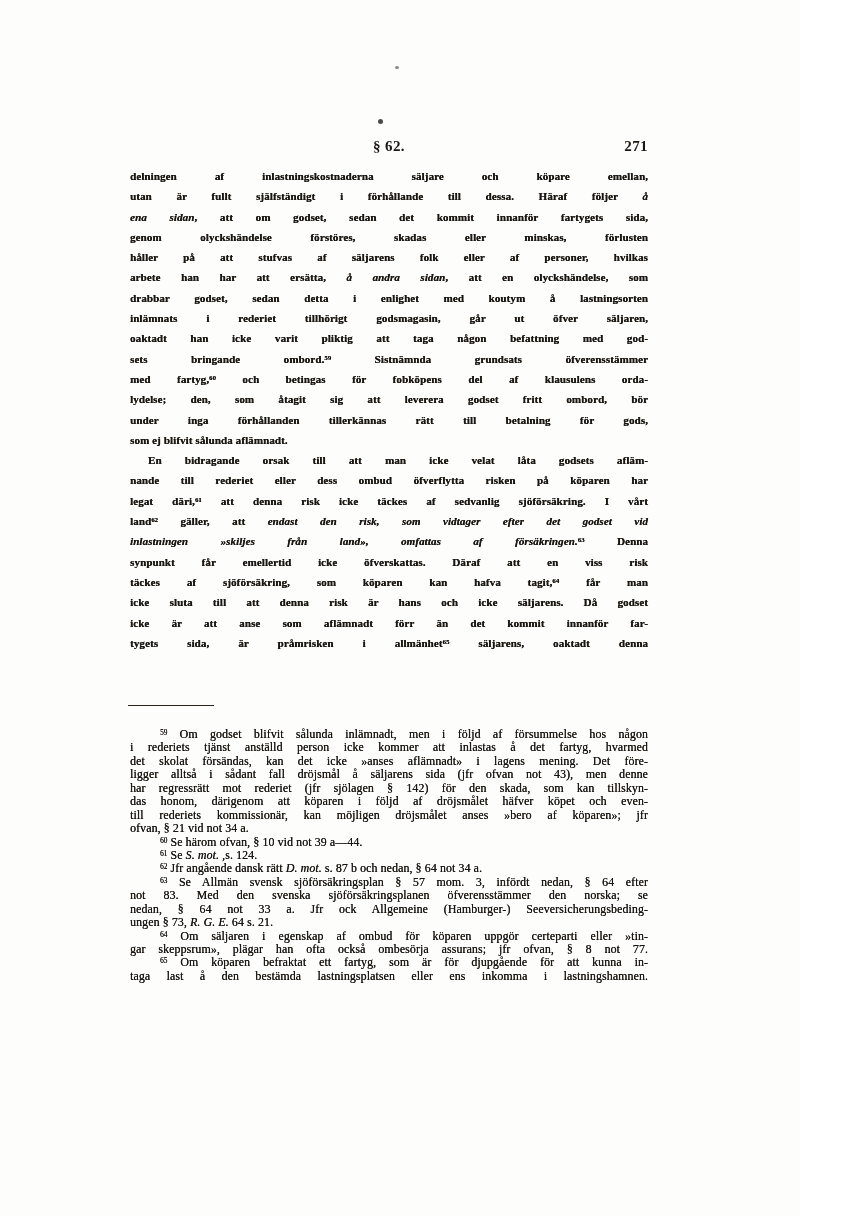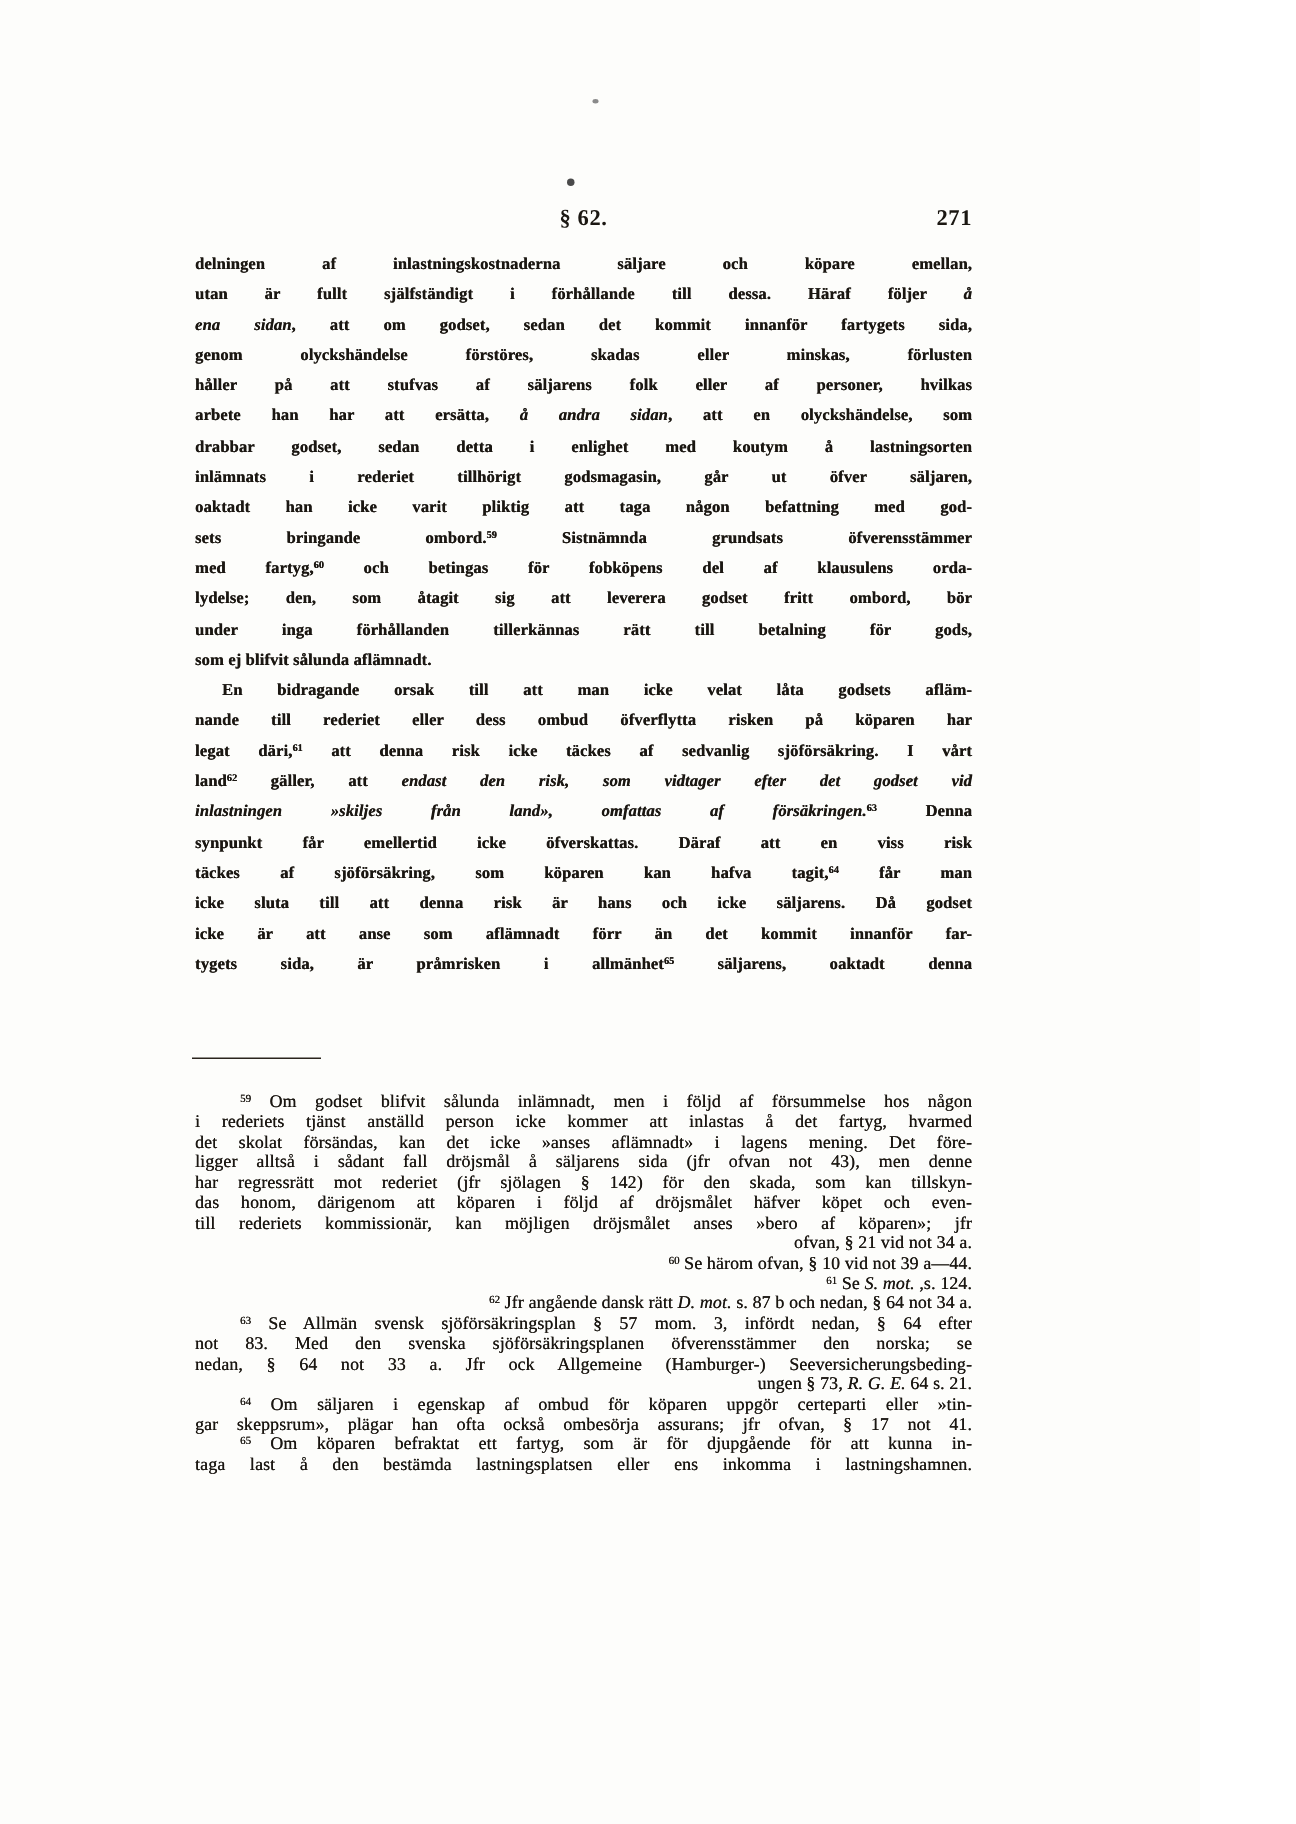--- a/index.html
+++ b/index.html
@@ -65,21 +65,21 @@
   }
   
   .footnotes {
     position: absolute;
     left: 130px; top: 728px; width: 518px;
     font-size: 11.9px; font-weight: 400;
     line-height: 13.45px;
     letter-spacing: 0.1px;
     text-shadow: 0.15px 0 0 currentColor;
   }
-  .footnotes .line { height: 13.45px; text-align: right; }
+  .footnotes .line { height: 13.45px; }
   .footnotes .line.fn-first { text-indent: 30px; }
   
   .speck { position: absolute; border-radius: 50%; }
   .speck-a { left: 395px; top: 66px; width: 4px; height: 3px; background: #8a8a8a; }
   .speck-b { left: 378px; top: 119px; width: 5px; height: 5px; background: #4a4a4a; }
 </style>
 </head>
 <body>
 
 <div class="page">
@@ -145,20 +145,20 @@
         <div class="line last fn-first"><sup>62</sup><span> Jfr angående dansk rätt </span><span class="it">D. mot.</span><span> s. 87 b och nedan, § 64 not 34 a.</span></div>
       </div>
       <div>
         <div class="line fn-first"><sup>63</sup><span> Se Allmän svensk sjöförsäkringsplan § 57 mom. 3, infördt nedan, § 64 efter</span></div>
         <div class="line"><span>not 83. Med den svenska sjöförsäkringsplanen öfverensstämmer den norska; se</span></div>
         <div class="line"><span>nedan, § 64 not 33 a. Jfr ock Allgemeine (Hamburger-) Seeversicherungsbeding-</span></div>
         <div class="line last"><span>ungen § 73, </span><span class="it">R. G. E.</span><span> 64 s. 21.</span></div>
       </div>
       <div>
         <div class="line fn-first"><sup>64</sup><span> Om säljaren i egenskap af ombud för köparen uppgör certeparti eller »tin-</span></div>
-        <div class="line"><span>gar skeppsrum», plägar han ofta också ombesörja assurans; jfr ofvan, § 17 not 41.</span></div>
+        <div class="line"><span>gar skeppsrum», plägar han ofta också ombesörja assurans; jfr ofvan, § 8 not 77.</span></div>
       </div>
       <div>
         <div class="line fn-first"><sup>65</sup><span> Om köparen befraktat ett fartyg, som är för djupgående för att kunna in-</span></div>
         <div class="line"><span>taga last å den bestämda lastningsplatsen eller ens inkomma i lastningshamnen.</span></div>
       </div>
     </div>
 </div>
 
 </body></html>

